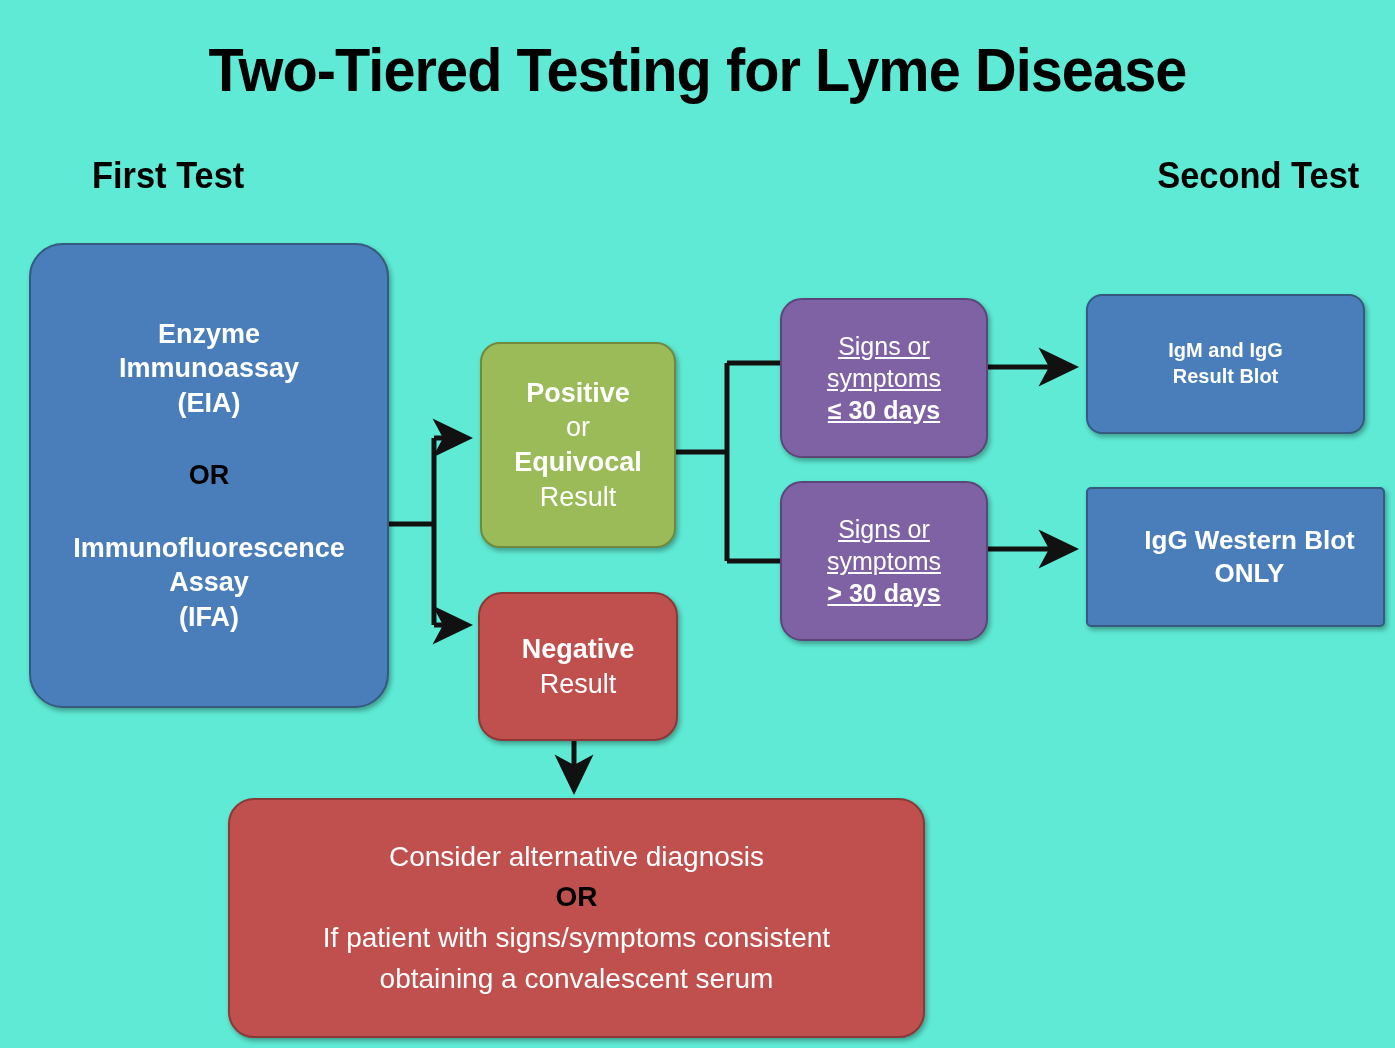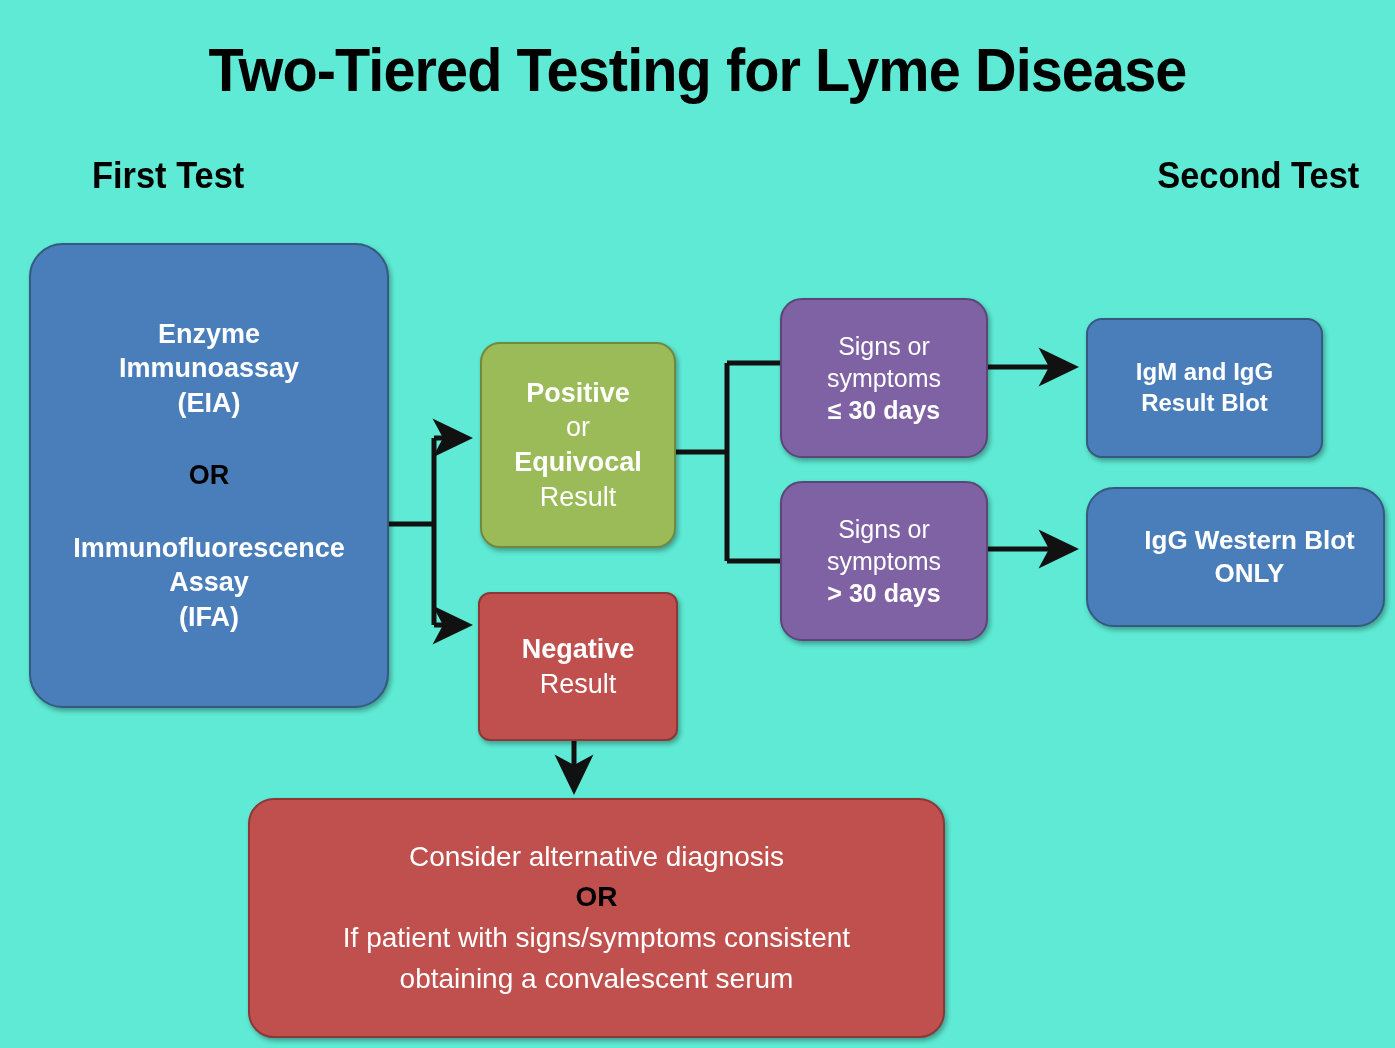--- a/index.html
+++ b/index.html
@@ -63,76 +63,75 @@
     color: #ffffff;
     line-height: 1.28;
     box-shadow: 2px 3px 5px rgba(0,0,0,0.33);
   }
   .node .ln { display: block; white-space: nowrap; }
   .node .bold { font-weight: bold; }
   .node .black { color: #000000; font-weight: bold; }
 
   .blue   { background: #4a7ebb; border: 2px solid #35597f; }
   .green  { background: #9bbb59; border: 2px solid #71893f; }
-  .purple { background: #7f62a3; border: 2px solid #5c4579; }
+  .purple { background: #7f62a3; border: 2px solid #5c4579; text-decoration: underline; }
   .red    { background: #c0504d; border: 2px solid #8c3836; }
 
   
   #node-first-test {
     left: 12px; top: 243px; width: 360px; height: 465px;
     border-radius: 34px;
     font-size: 27px;
     font-weight: bold;
     margin-left: 17px;
   }
   #node-first-test .gap { height: 38px; }
 
   #node-positive {
     left: 480px; top: 342px; width: 196px; height: 206px;
     border-radius: 20px;
     font-size: 27px;
   }
 
   #node-negative {
     left: 478px; top: 592px; width: 200px; height: 149px;
-    border-radius: 12px;
+    border-radius: 24px;
     font-size: 27px;
   }
 
   #node-signs-le {
     left: 780px; top: 298px; width: 208px; height: 160px;
     border-radius: 22px;
     font-size: 25px;
   }
   #node-signs-gt {
     left: 780px; top: 481px; width: 208px; height: 160px;
     border-radius: 22px;
     font-size: 25px;
   }
 
   #node-igm-igg {
-    left: 1086px; top: 318px; width: 237px; height: 140px;
+    left: 1086px; top: 294px; width: 279px; height: 140px;
     border-radius: 16px;
-    font-size: 24px;
+    font-size: 20px;
     font-weight: bold;
   }
   #node-igg-only {
     left: 1086px; top: 487px; width: 299px; height: 140px;
-    border-radius: 28px;
+    border-radius: 5px;
     font-size: 26px;
     font-weight: bold;
     padding-left: 28px;
   }
 
   #node-alternative {
     left: 228px; top: 798px; width: 697px; height: 240px;
     border-radius: 26px;
     font-size: 28px;
     line-height: 1.45;
-    margin-left: 20px;
   }
 
   
   #connectors {
     position: absolute;
     left: 0; top: 0;
     width: 1395px; height: 1048px;
     pointer-events: none;
   }
 </style>

